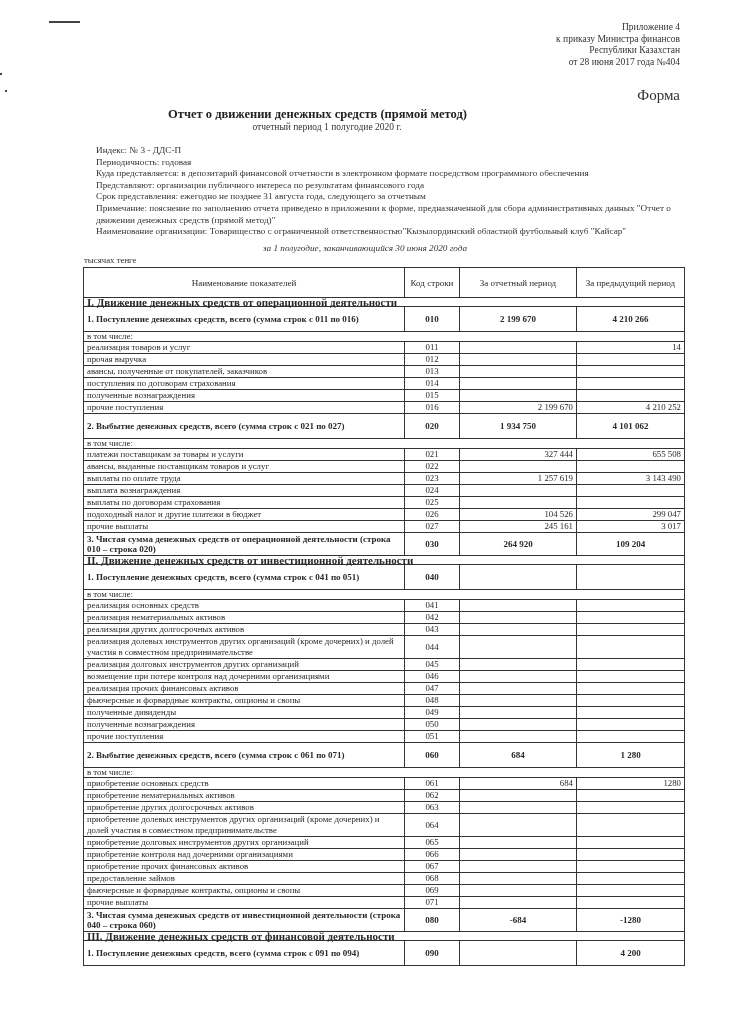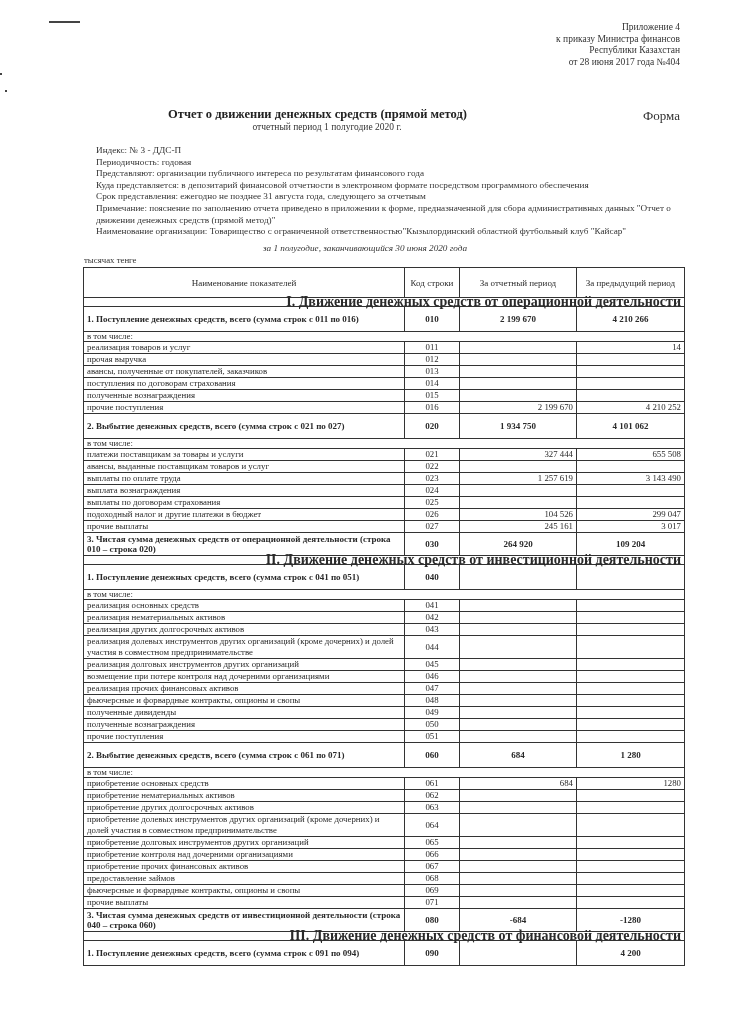--- a/index.html
+++ b/index.html
@@ -5,21 +5,21 @@
   html, body { margin: 0; padding: 0; background: #ffffff; }
   body {
     width: 730px; height: 1032px; position: relative; overflow: hidden;
     font-family: "Liberation Serif", "DejaVu Serif", serif; color: #222;
   }
   .scan-mark { position: absolute; background: #444; }
   .approval {
     position: absolute; right: 50px; top: 22px; text-align: right;
     font-size: 9.5px; line-height: 11.5px; color: #333;
   }
-  .forma { position: absolute; right: 50px; top: 108px; font-size: 13px; color: #333; }
+  .forma { position: absolute; right: 50px; top: 87px; font-size: 15px; color: #333; }
   .title {
     position: absolute; left: 0; width: 635px; top: 107px; text-align: center;
     font-size: 12.5px; font-weight: bold; color: #222;
   }
   .subtitle {
     position: absolute; left: 0; width: 654px; top: 122px; text-align: center;
     font-size: 9.5px; color: #333;
   }
   .meta { position: absolute; left: 96px; top: 145px; width: 600px; font-size: 9.2px; line-height: 11.6px; color: #333; }
   .meta div { white-space: normal; }
@@ -42,21 +42,21 @@
   col.c-code { width: 55px; }
   col.c-cur { width: 117px; }
   col.c-prev { width: 108px; }
   td.code { text-align: center; }
   td.num { text-align: right; padding-right: 8px; }
   tr.total td { font-weight: bold; height: 24px; font-size: 9px; margin-top: 44px; }
   tr.total td.num { text-align: center; }
   tr.total td.code { font-weight: bold; }
   tr.net td { font-weight: bold; height: 22px; font-size: 9px; }
   tr.net td.num { text-align: center; }
-  tr.section td { font-weight: bold; text-align: right; height: 8px; line-height: 8px; font-size: 14px; }
+  tr.section td { font-weight: bold; text-align: left; height: 8px; line-height: 8px; font-size: 11px; }
   tr.intro td { height: 9px; line-height: 9px; }
   tr.item td { height: 11px; line-height: 11px; }
   tr.item2 td { height: 22px; }
 </style>
 </head>
 <body>
 
 <div class="scan-mark" style="left:49px; top:21px; width:31px; height:2px;"></div>
 <div class="scan-mark" style="left:0px; top:73px; width:2px; height:2px;"></div>
 <div class="scan-mark" style="left:5px; top:90px; width:2px; height:2px;"></div>
@@ -68,22 +68,22 @@
   <div>от 28 июня 2017 года №404</div>
 </div>
 <div class="forma">Форма</div>
 
 <div class="title">Отчет о движении денежных средств (прямой метод)</div>
 <div class="subtitle">отчетный период 1 полугодие 2020 г.</div>
 
 <div class="meta">
   <div>Индекс: № 3 - ДДС-П</div>
   <div>Периодичность: годовая</div>
+  <div>Куда представляется: в депозитарий финансовой отчетности в электронном формате посредством программного обеспечения</div>
   <div>Представляют: организации публичного интереса по результатам финансового года</div>
-  <div>Куда представляется: в депозитарий финансовой отчетности в электронном формате посредством программного обеспечения</div>
   <div>Срок представления: ежегодно не позднее 31 августа года, следующего за отчетным</div>
   <div>Примечание: пояснение по заполнению отчета приведено в приложении к форме, предназначенной для сбора административных данных "Отчет о движении денежных средств (прямой метод)"</div>
   <div>Наименование организации: Товарищество с ограниченной ответственностью"Кызылординский областной футбольный клуб "Кайсар"</div>
 </div>
 <div class="period-line">за 1 полугодие, заканчивающийся 30 июня 2020 года</div>
 <div class="units">тысячах тенге</div>
 
 <table class="report">
   <colgroup>
     <col class="c-label">

